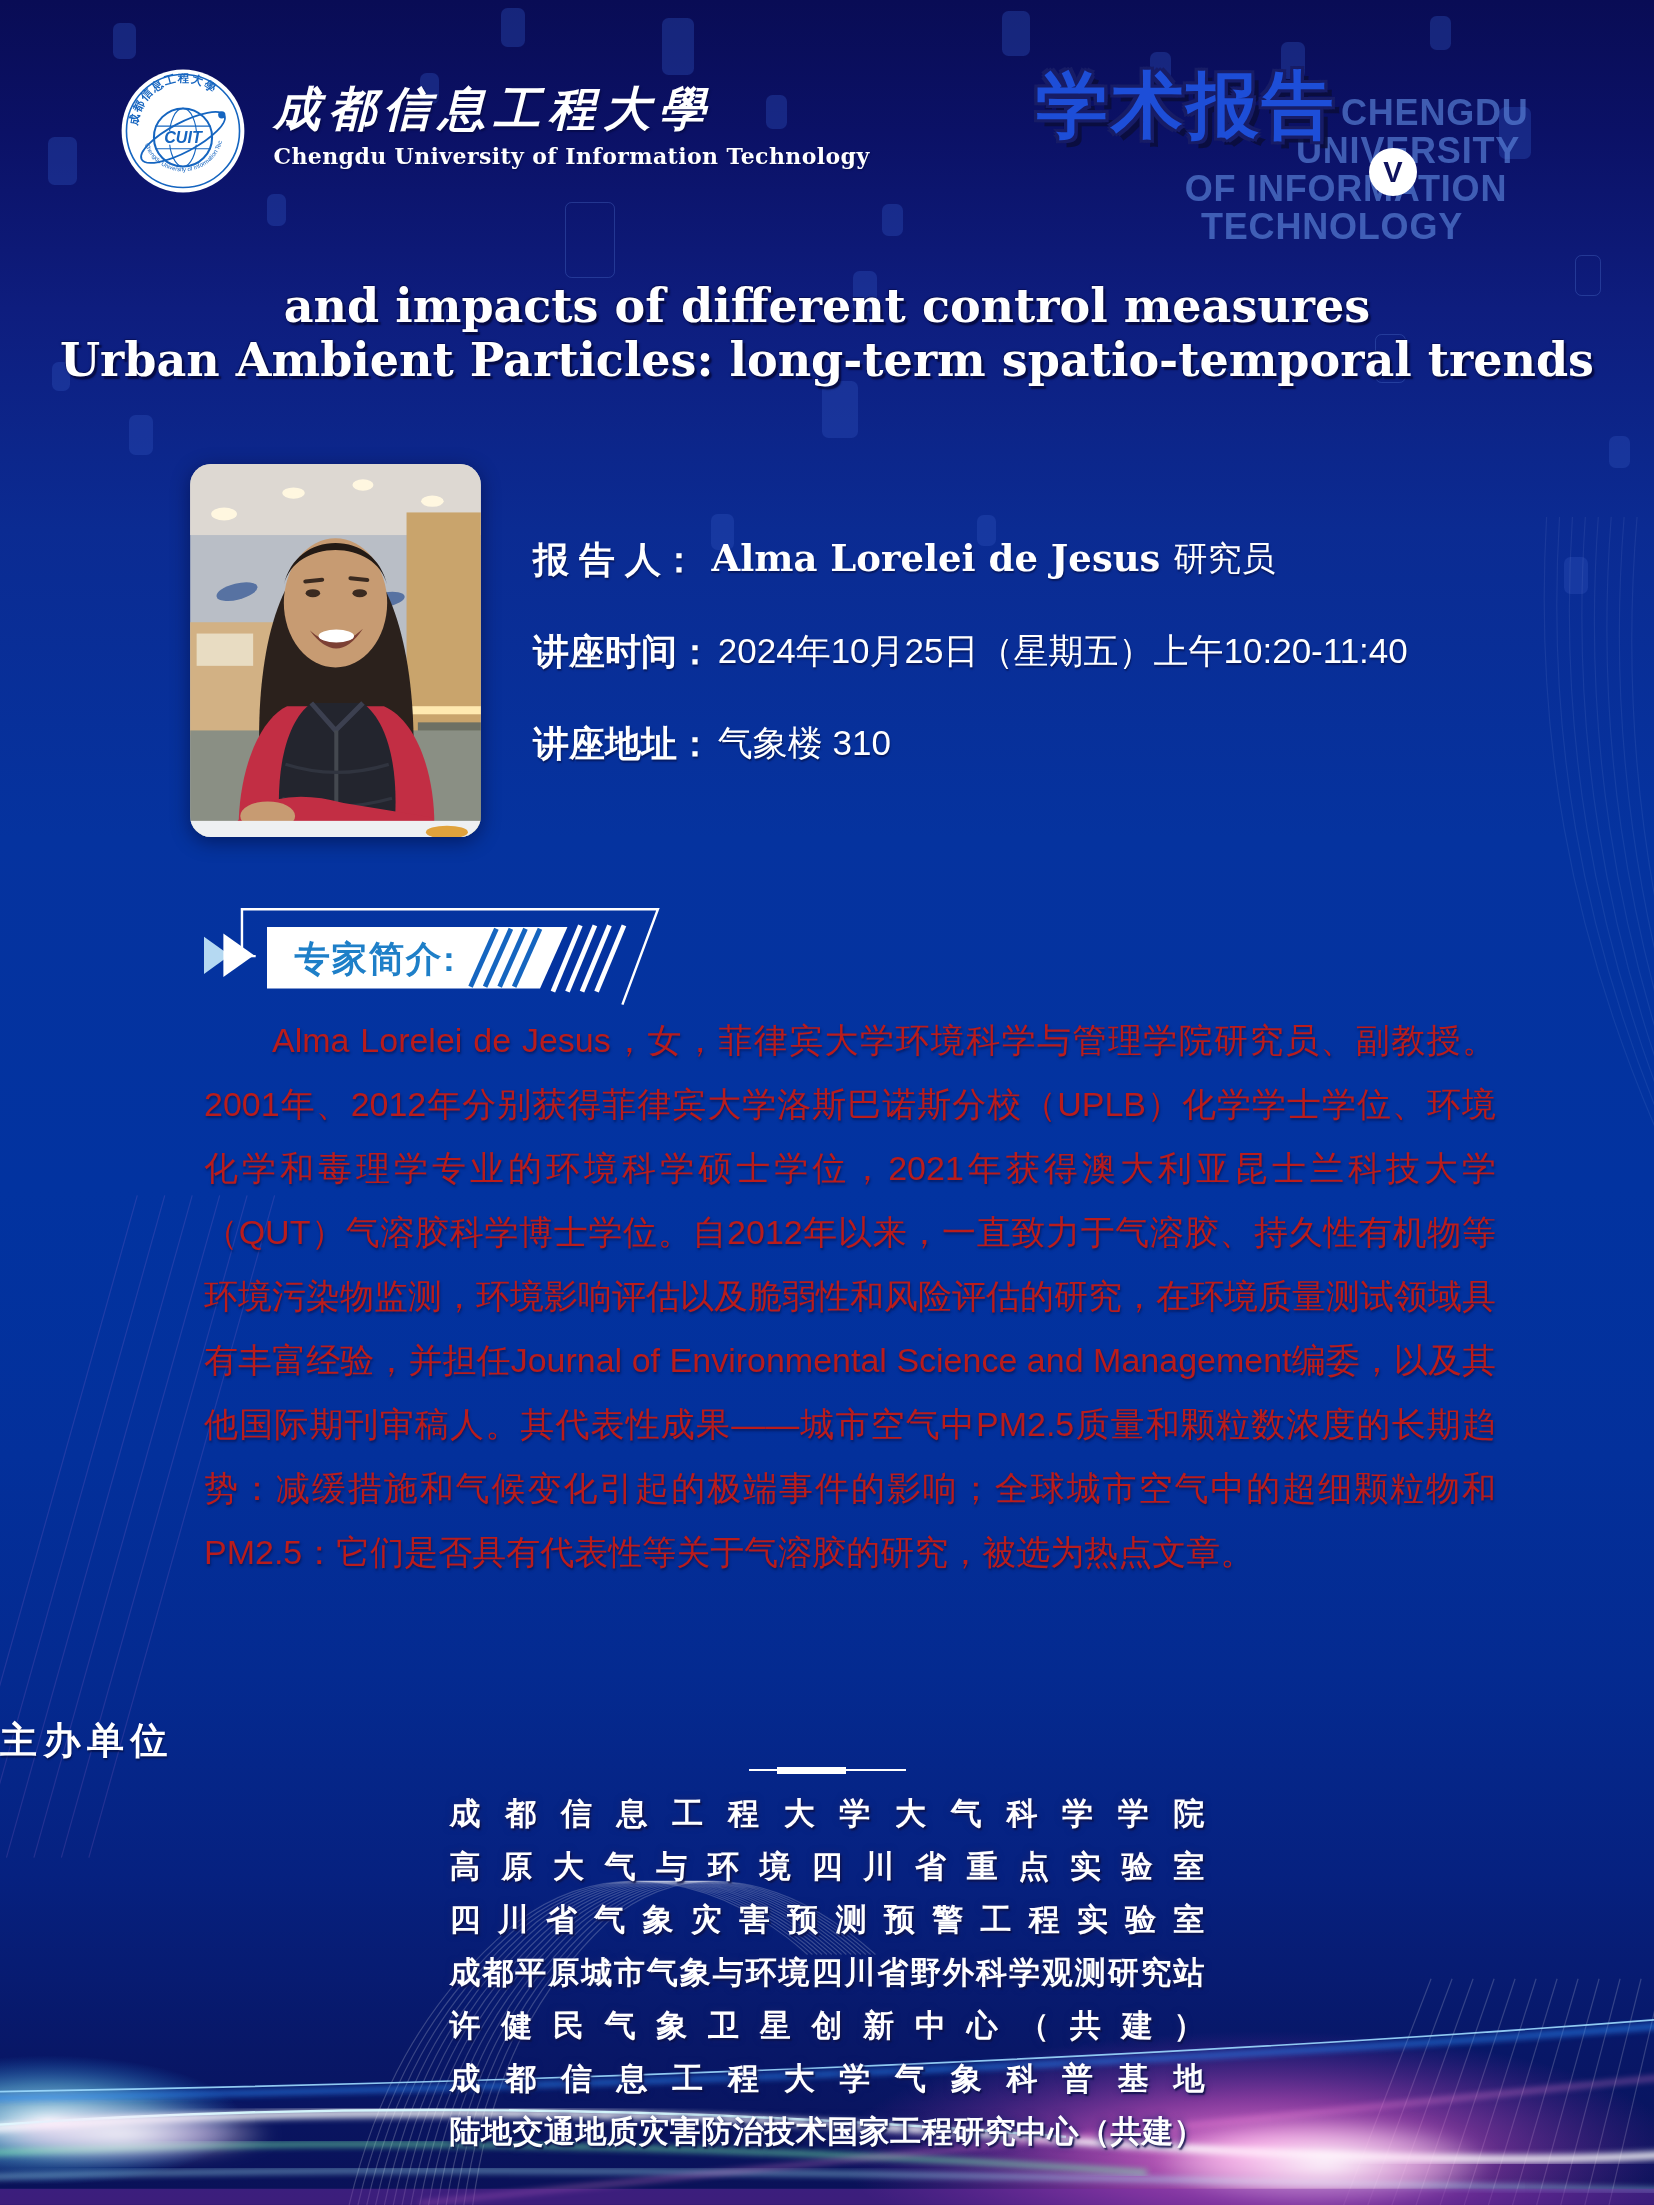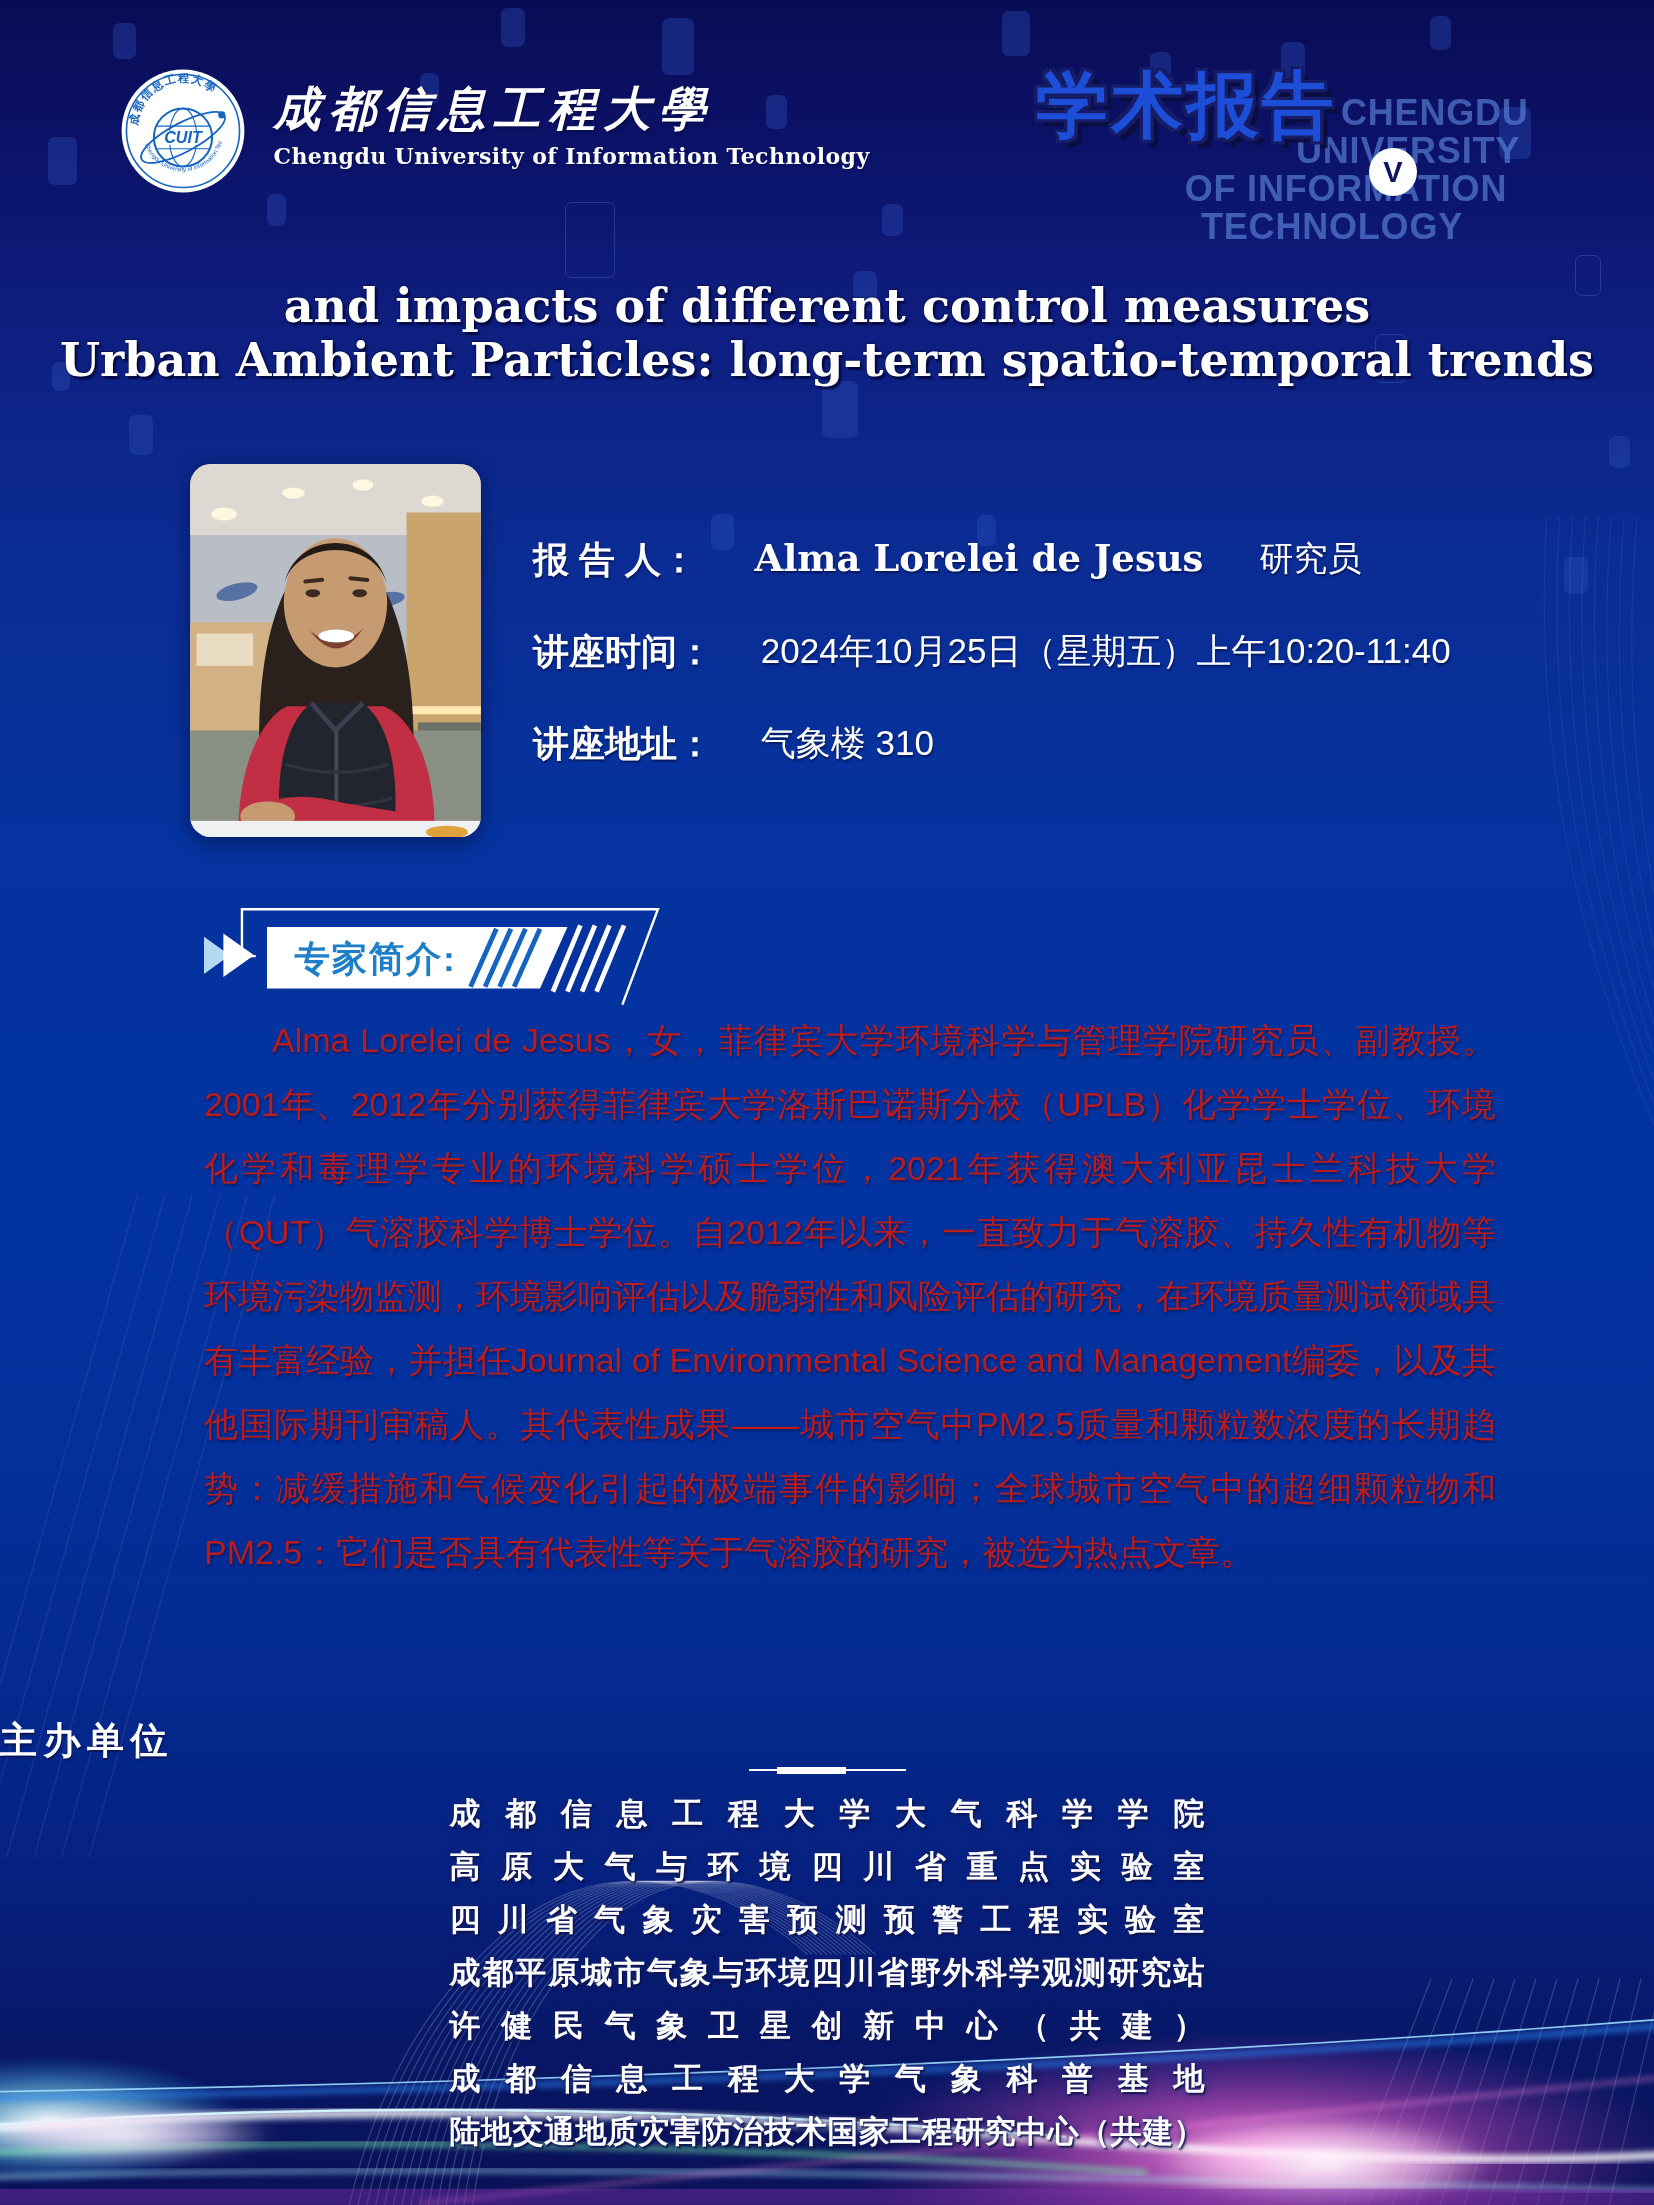--- a/index.html
+++ b/index.html
@@ -62,21 +62,21 @@
     border-radius:21px;overflow:hidden;box-shadow:0 4.8px 19.4px rgba(0,0,30,.45);
   }
   .photo svg{display:block;}
   
   .info{position:absolute;left:533px;top:536px;color:#fff;}
   .info-row{height:92px;display:flex;align-items:flex-start;}
   .info-label{font-weight:700;font-size:36px;white-space:pre;}
   .info-value{font-size:35px;margin-left:4.8px;}
   .speaker-name{font-family:"DejaVu Serif",serif;font-weight:700;font-size:37px;margin:0 13px 0 14.5px;}
   .speaker-title{font-size:34px;}
-  .info *{text-shadow:0.8px 1.6px 1.6px rgba(4,8,50,.55);gap:43px;}
+  .info *{text-shadow:0.8px 1.6px 1.6px rgba(4,8,50,.55);}
   
   .badge-svg{position:absolute;left:204px;top:901px;z-index:2;}
   
   .bio{
     position:absolute;left:204px;top:1008px;width:1292px;z-index:2;
     color:#b91c1c;font-size:34px;line-height:64px;text-align:justify;text-indent:68px;
     text-shadow:0.8px 1.6px 2.4px rgba(4,8,50,.5);
   }
   
   .org-title{

